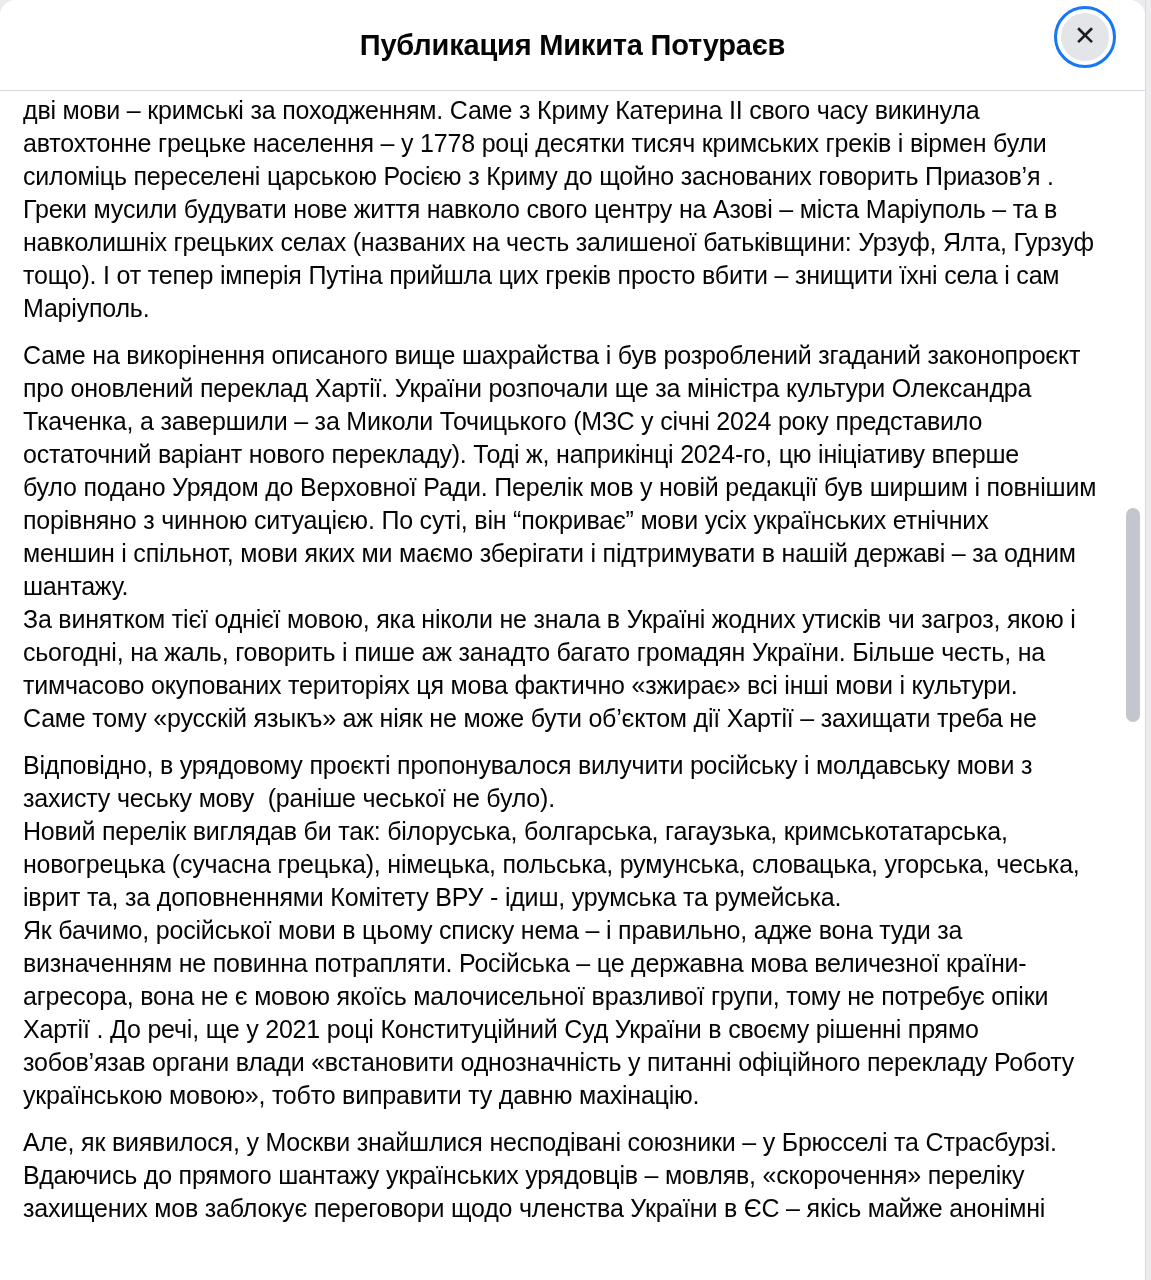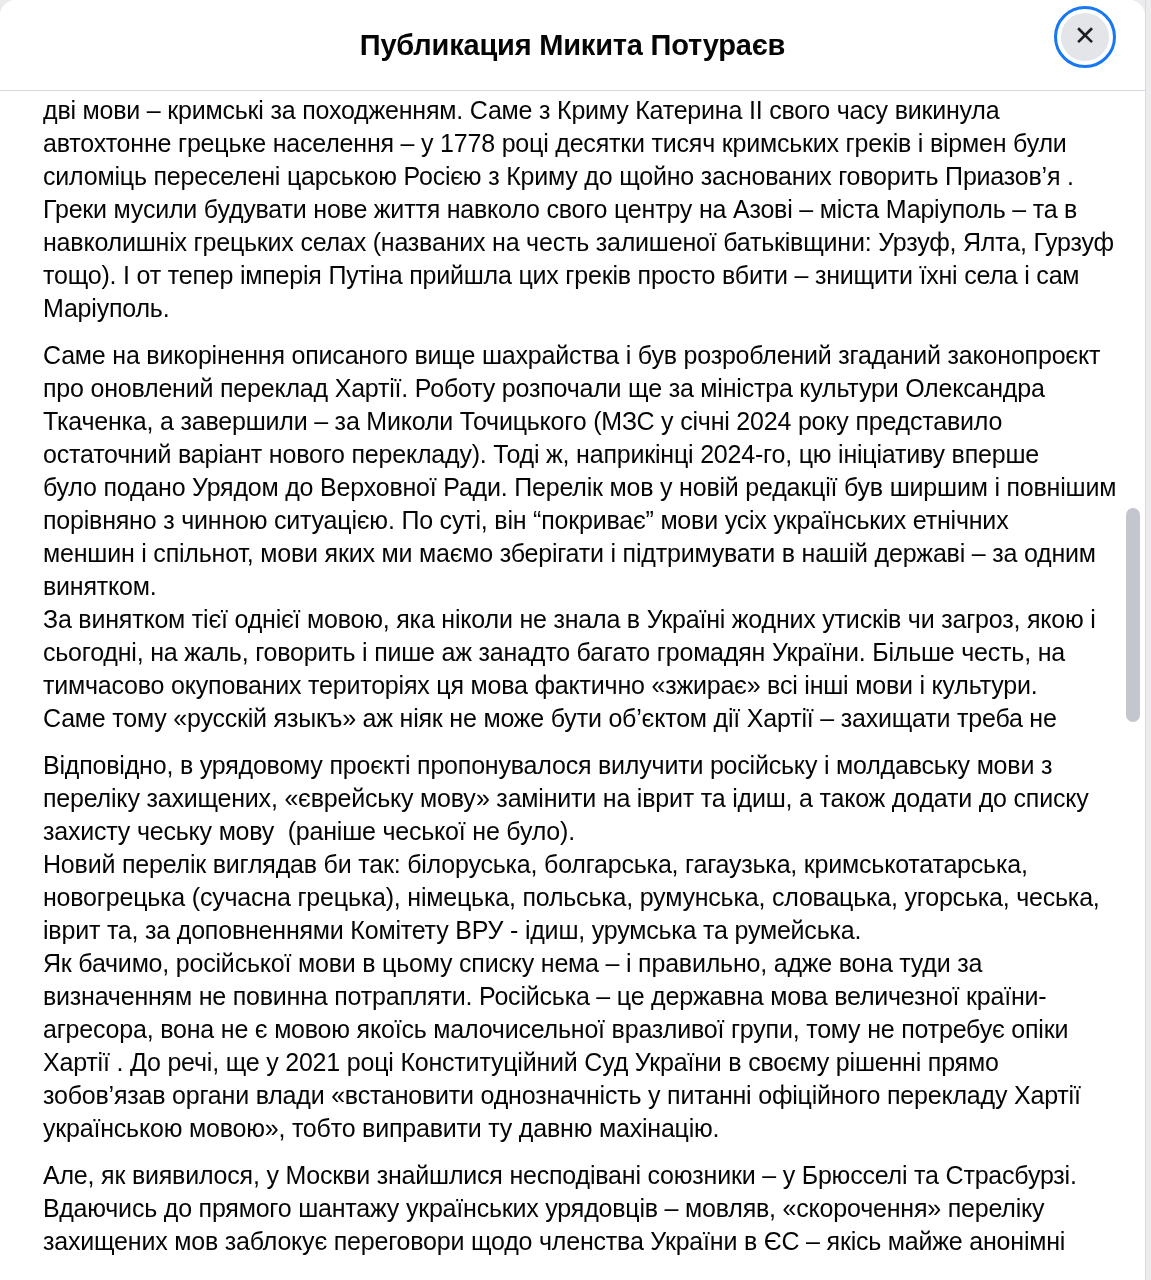--- a/index.html
+++ b/index.html
@@ -59,21 +59,20 @@
     color:#1c1e21;
     line-height:1;
     transform:translateY(-1px);
   }
   .post-body{
     padding:3px 23px 0 23px;
     overflow:hidden;
   }
   .paragraph{
     margin-bottom:14px;
-    margin-left:20px;
   }
   .line{
     font-size:25px;
     line-height:33px;
     letter-spacing:-0.2px;
     white-space:pre;
     overflow:hidden;
     color:var(--text);
   }
   .scrollbar-thumb{
@@ -108,44 +107,43 @@
         <div class="line">дві мови – кримські за походженням. Саме з Криму Катерина ІІ свого часу викинула</div>
         <div class="line">автохтонне грецьке населення – у 1778 році десятки тисяч кримських греків і вірмен були</div>
         <div class="line">силоміць переселені царською Росією з Криму до щойно заснованих говорить Приазов’я .</div>
         <div class="line">Греки мусили будувати нове життя навколо свого центру на Азові – міста Маріуполь – та в</div>
         <div class="line">навколишніх грецьких селах (названих на честь залишеної батьківщини: Урзуф, Ялта, Гурзуф</div>
         <div class="line">тощо). І от тепер імперія Путіна прийшла цих греків просто вбити – знищити їхні села і сам</div>
         <div class="line">Маріуполь.</div>
       </div>
       <div class="paragraph">
         <div class="line">Саме на викорінення описаного вище шахрайства і був розроблений згаданий законопроєкт</div>
-        <div class="line">про оновлений переклад Хартії. Роботу розпочали ще за міністра культури Олександра</div>
+        <div class="line">про оновлений переклад Хартії. України розпочали ще за міністра культури Олександра</div>
         <div class="line">Ткаченка, а завершили – за Миколи Точицького (МЗС у січні 2024 року представило</div>
         <div class="line">остаточний варіант нового перекладу). Тоді ж, наприкінці 2024-го, цю ініціативу вперше</div>
         <div class="line">було подано Урядом до Верховної Ради. Перелік мов у новій редакції був ширшим і повнішим</div>
         <div class="line">порівняно з чинною ситуацією. По суті, він “покриває” мови усіх українських етнічних</div>
         <div class="line">меншин і спільнот, мови яких ми маємо зберігати і підтримувати в нашій державі – за одним</div>
-        <div class="line">винятком.</div>
+        <div class="line">шантажу.</div>
         <div class="line">За винятком тієї однієї мовою, яка ніколи не знала в Україні жодних утисків чи загроз, якою і</div>
         <div class="line">сьогодні, на жаль, говорить і пише аж занадто багато громадян України. Більше честь, на</div>
         <div class="line">тимчасово окупованих територіях ця мова фактично «зжирає» всі інші мови і культури.</div>
         <div class="line">Саме тому «русскій языкъ» аж ніяк не може бути об’єктом дії Хартії – захищати треба не</div>
       </div>
       <div class="paragraph">
         <div class="line">Відповідно, в урядовому проєкті пропонувалося вилучити російську і молдавську мови з</div>
-        <div class="line">переліку захищених, «єврейську мову» замінити на іврит та ідиш, а також додати до списку</div>
         <div class="line">захисту чеську мову  (раніше чеської не було).</div>
         <div class="line">Новий перелік виглядав би так: білоруська, болгарська, гагаузька, кримськотатарська,</div>
         <div class="line">новогрецька (сучасна грецька), німецька, польська, румунська, словацька, угорська, чеська,</div>
         <div class="line">іврит та, за доповненнями Комітету ВРУ - ідиш, урумська та румейська.</div>
         <div class="line">Як бачимо, російської мови в цьому списку нема – і правильно, адже вона туди за</div>
         <div class="line">визначенням не повинна потрапляти. Російська – це державна мова величезної країни-</div>
         <div class="line">агресора, вона не є мовою якоїсь малочисельної вразливої групи, тому не потребує опіки</div>
         <div class="line">Хартії . До речі, ще у 2021 році Конституційний Суд України в своєму рішенні прямо</div>
-        <div class="line">зобов’язав органи влади «встановити однозначність у питанні офіційного перекладу Хартії</div>
+        <div class="line">зобов’язав органи влади «встановити однозначність у питанні офіційного перекладу Роботу</div>
         <div class="line">українською мовою», тобто виправити ту давню махінацію.</div>
       </div>
       <div class="paragraph">
         <div class="line">Але, як виявилося, у Москви знайшлися несподівані союзники – у Брюсселі та Страсбурзі.</div>
         <div class="line">Вдаючись до прямого шантажу українських урядовців – мовляв, «скорочення» переліку</div>
         <div class="line">захищених мов заблокує переговори щодо членства України в ЄС – якісь майже анонімні</div>
       </div>
     </div>
   <div class="scrollbar-thumb"></div>
 </div>

